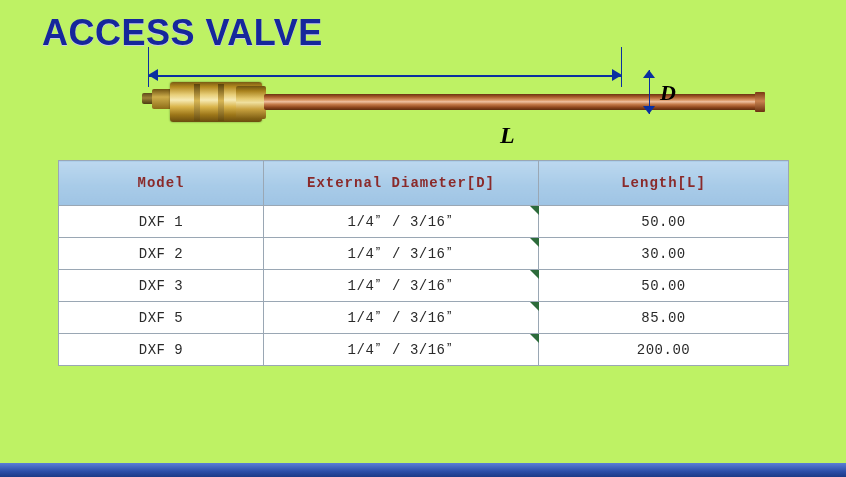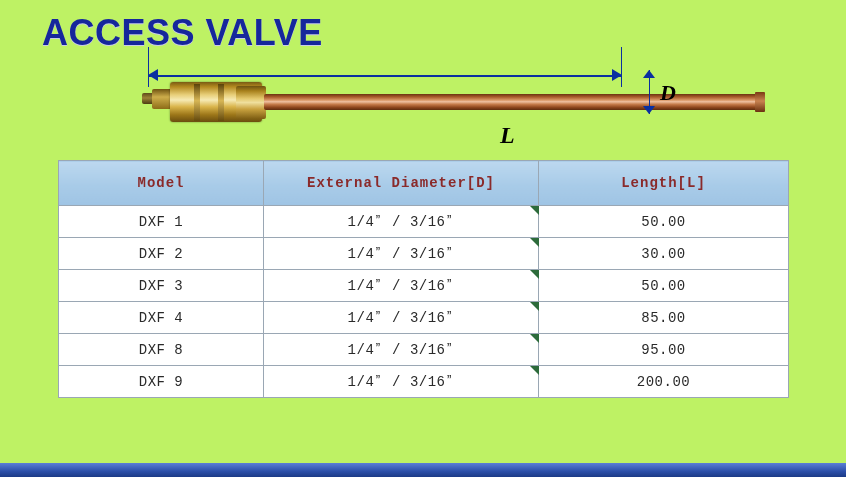--- a/index.html
+++ b/index.html
@@ -292,28 +292,23 @@
         <td>DXF 2</td>
         <td class="cell-dia">1/4ˮ  / 3/16ˮ</td>
         <td>30.00</td>
       </tr>
       <tr>
         <td>DXF 3</td>
         <td class="cell-dia">1/4ˮ  / 3/16ˮ</td>
         <td>50.00</td>
       </tr>
       <tr>
-        <td>DXF 4</td>
+        <td>DXF 5</td>
         <td class="cell-dia">1/4ˮ  / 3/16ˮ</td>
         <td>85.00</td>
-      </tr>
-      <tr>
-        <td>DXF 8</td>
-        <td class="cell-dia">1/4ˮ  / 3/16ˮ</td>
-        <td>95.00</td>
       </tr>
       <tr>
         <td>DXF 9</td>
         <td class="cell-dia">1/4ˮ  / 3/16ˮ</td>
         <td>200.00</td>
       </tr>
     </tbody>
   </table>
 
   <div class="footer-band"></div>

